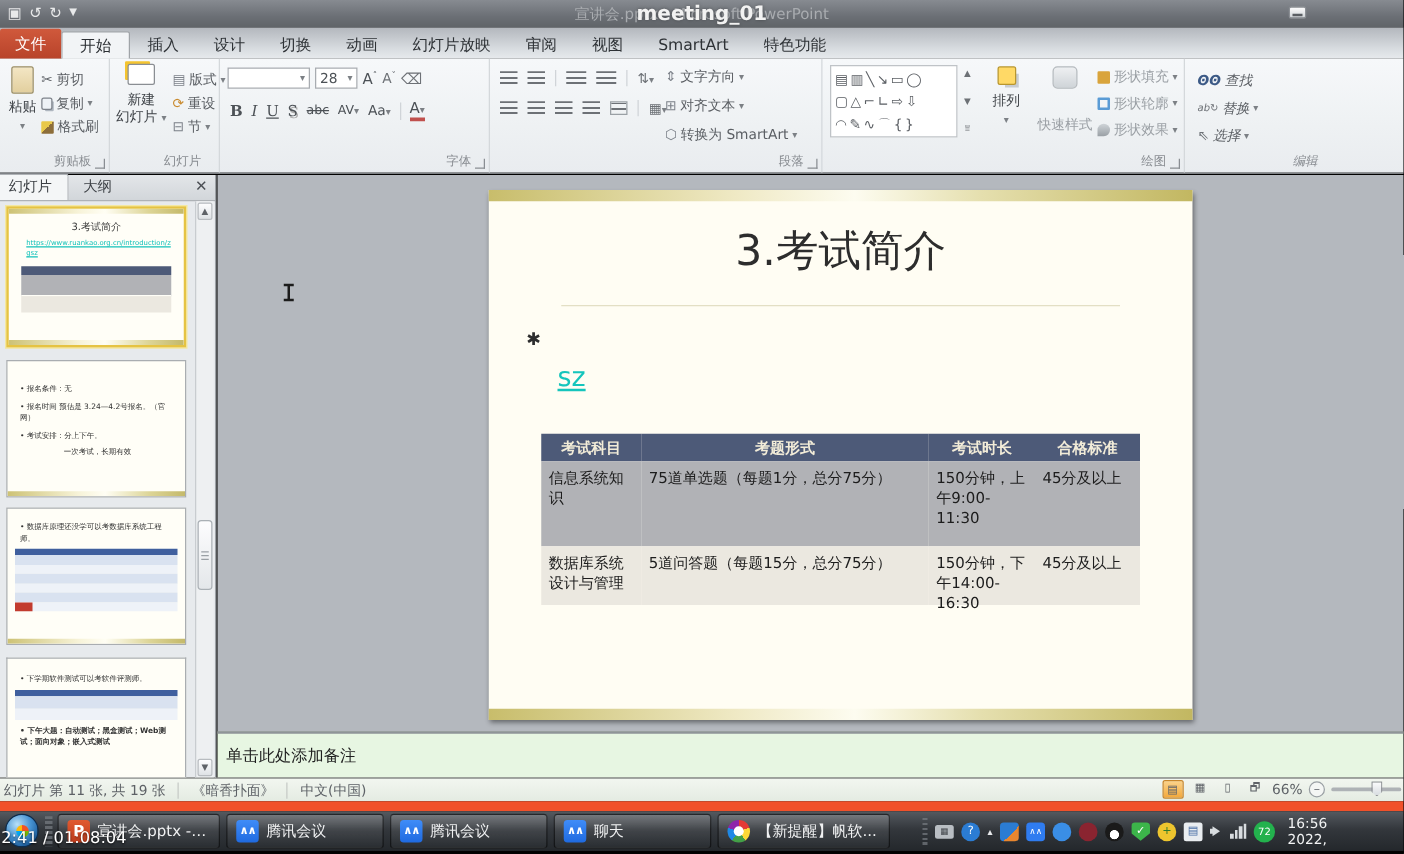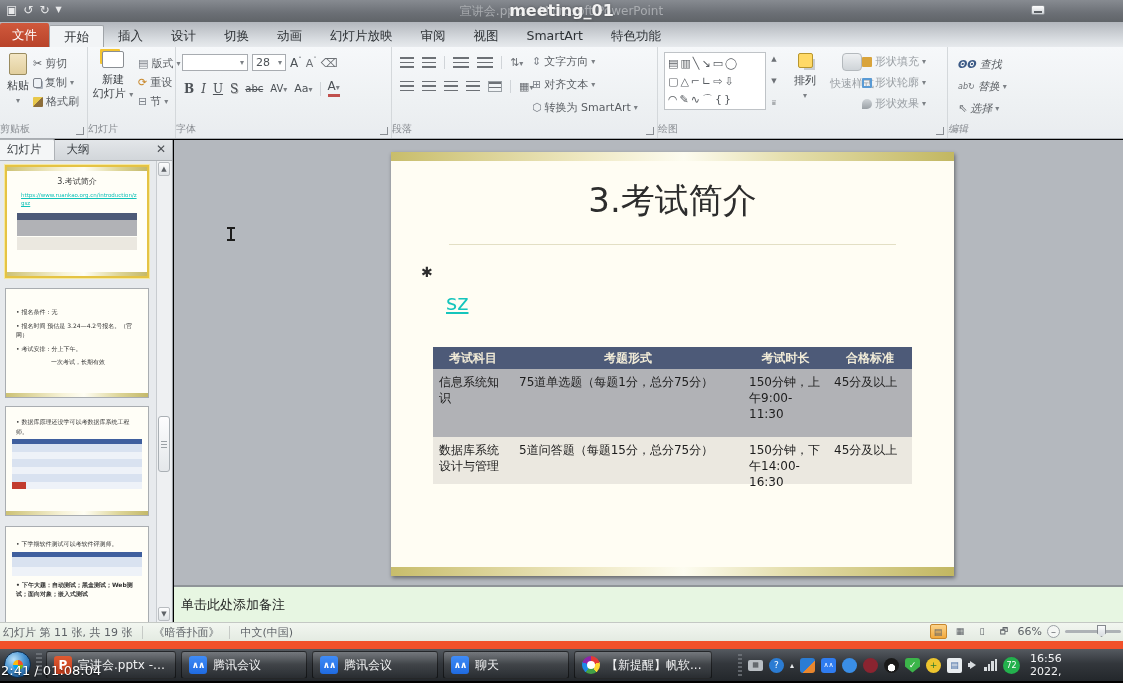--- a/index.html
+++ b/index.html
@@ -27,21 +27,21 @@
     background:linear-gradient(#b3b7bd,#d9dde1 70%,#e7eaed); display:flex; align-items:flex-end; }
   .tab { height:22px; line-height:21px; padding:0 14px; font-size:12.5px; color:#2e3236; cursor:default; }
   .tab.file { background:linear-gradient(#d0593c,#b8432a); color:#fff; height:24px; line-height:23px;
     border-radius:2px 2px 0 0; padding:0 12px; }
   .tab.active { background:#f2f4f6; border:1px solid #a0a4a8; border-bottom:none;
     border-radius:2px 2px 0 0; color:#2b2f33; }
   
   .ribbon { position:absolute; left:0; top:47px; width:100%; height:92px;
     background:linear-gradient(#f6f8fa,#eef1f3 60%,#e9ecef); border-bottom:1px solid #a9adb2; font-size:11px; color:#4c5156; }
   .rgroup { position:absolute; top:0; height:91px; border-right:1px solid #d4d8db; }
-  .rgroup .glabel { position:absolute; bottom:2px; left:0; right:14px; text-align:left;
+  .rgroup .glabel { position:absolute; bottom:2px; left:0; right:14px; text-align:right;
     font-size:10px; color:#888c91; }
   .launcher { position:absolute; bottom:3px; right:3px; width:8px; height:8px;
     border-right:1.5px solid #8a8e93; border-bottom:1.5px solid #8a8e93; }
   .bigbtn { position:absolute; text-align:center; line-height:1.25; color:#3e4247; }
   .smallrow { display:flex; align-items:center; gap:3px; height:19px; white-space:nowrap; color:#5a5e63; }
   .caret { font-size:8px; color:#7c8085; }
   .icon-chip { display:inline-block; width:13px; height:13px; border-radius:2px; }
   .lines-icon { display:inline-block; width:14px; height:11px;
     background:repeating-linear-gradient(to bottom,#6d7176 0 1.5px,transparent 1.5px 4.5px); }
   .combo { display:inline-flex; align-items:center; justify-content:space-between;
@@ -332,23 +332,23 @@
         <span>▲</span>
         <span>▼</span>
         <span>⩸</span>
       </div>
       <div class="bigbtn" style="left:128px; top:6px; width:38px;">
         <span class="icon-chip" style="width:15px;height:15px;background:#ffd966;border:1px solid #b8962e;box-shadow:4px 4px 0 -2px #c8ccd0;"></span>
         <div style="margin-top:2px;"><span>排列</span><br><span class="caret">▾</span></div>
       </div>
       <div class="bigbtn gray-text" style="left:170px; top:6px; width:48px;">
         <span class="icon-chip" style="width:20px;height:18px;background:linear-gradient(#eef0f2,#cfd4d8);border:1px solid #b4b9bd;border-radius:4px;"></span>
-        <div style="margin-top:2px;"><span>快速样式</span></div>
-      </div>
-      <div style="position:absolute; left:204px; top:5px;text-align:right;">
+        <div style="margin-top:18px;"><span>快速样式</span></div>
+      </div>
+      <div style="position:absolute; left:220px; top:5px;text-align:right;">
         <div class="smallrow gray-text">
           <span class="icon-chip" style="width:10px;height:10px;background:#d9a43c;border-radius:1px;"></span>
           <span>形状填充</span>
             <span class="caret">▾</span>
         </div>
         <div class="smallrow gray-text" style="margin-top:2px;">
           <span class="icon-chip" style="width:10px;height:10px;border:2px solid #5a9bd5;border-radius:1px;"></span>
           <span>形状轮廓</span>
             <span class="caret">▾</span>
         </div>

